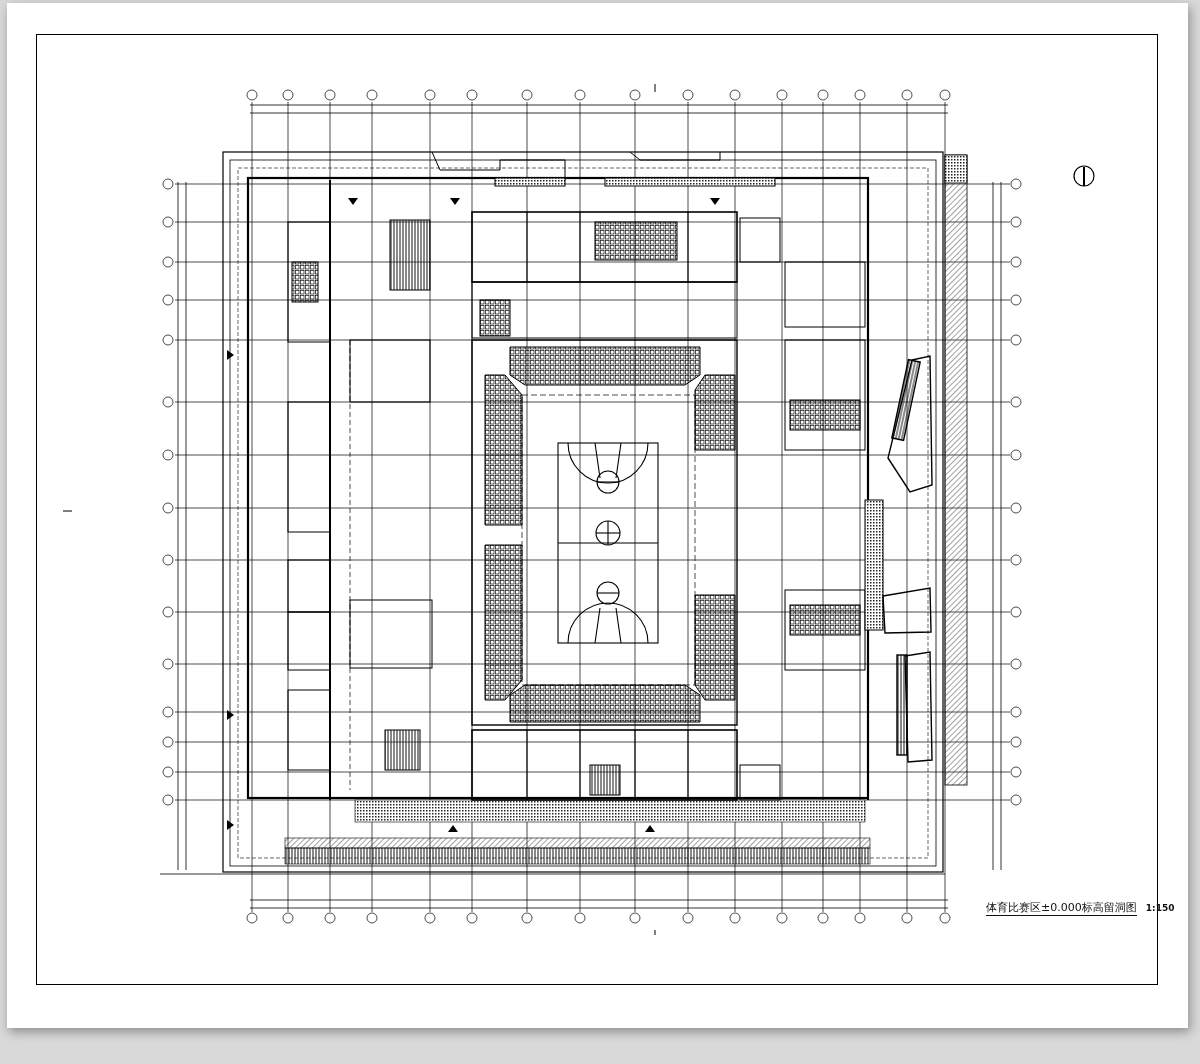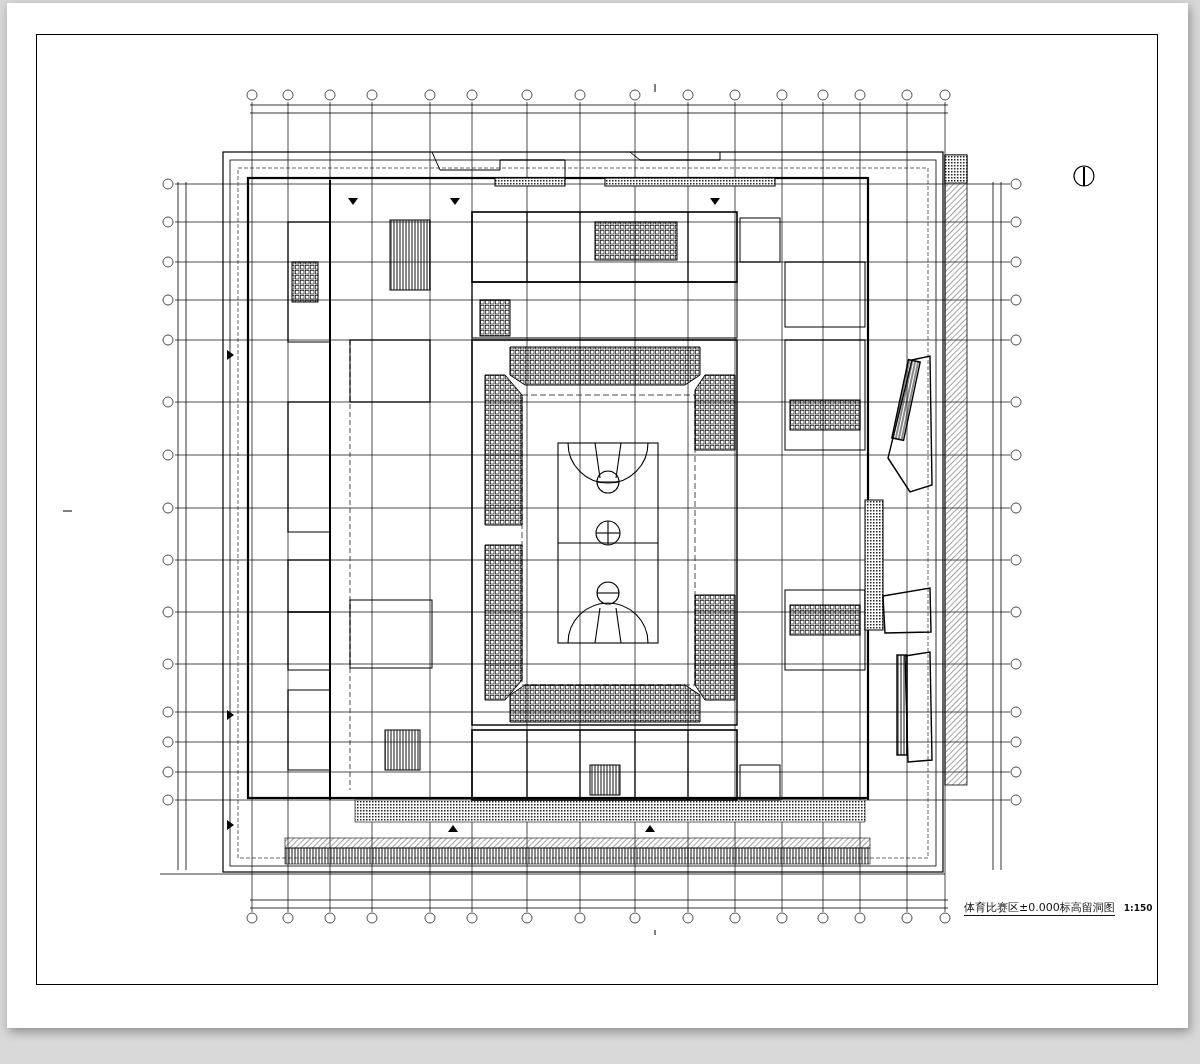--- a/index.html
+++ b/index.html
@@ -1,20 +1,20 @@
 <!DOCTYPE html>
 <html><head>
 <meta charset="utf-8">
 <style>
   html,body{margin:0;padding:0;}
   body{width:1200px;height:1064px;background:#d9d9d9;position:relative;overflow:hidden;font-family:"DejaVu Sans",sans-serif;}
   .page{position:absolute;left:7px;top:3px;width:1181px;height:1025px;background:#ffffff;box-shadow:2px 4px 10px rgba(0,0,0,0.35);}
   .frame{position:absolute;left:29px;top:31px;width:1122px;height:951px;border:1.5px solid #000;box-sizing:border-box;}
   svg.plan{position:absolute;left:0;top:0;}
-  .title-block{position:absolute;left:964px;top:896px;white-space:nowrap;}
+  .title-block{position:absolute;left:986px;top:896px;white-space:nowrap;}
   .title-text{font-family:"DejaVu Sans",sans-serif;font-size:11px;color:#111;border-bottom:1.2px solid #111;padding-bottom:1px;}
   .scale-text{font-family:"DejaVu Sans",sans-serif;font-size:9px;color:#111;margin-left:4px;font-weight:bold;}
   .north{position:absolute;left:1071px;top:162px;width:26px;height:26px;}
 </style>
 </head>
 <body>
 
 <div class="page">
   <div class="frame"></div>
 </div>

